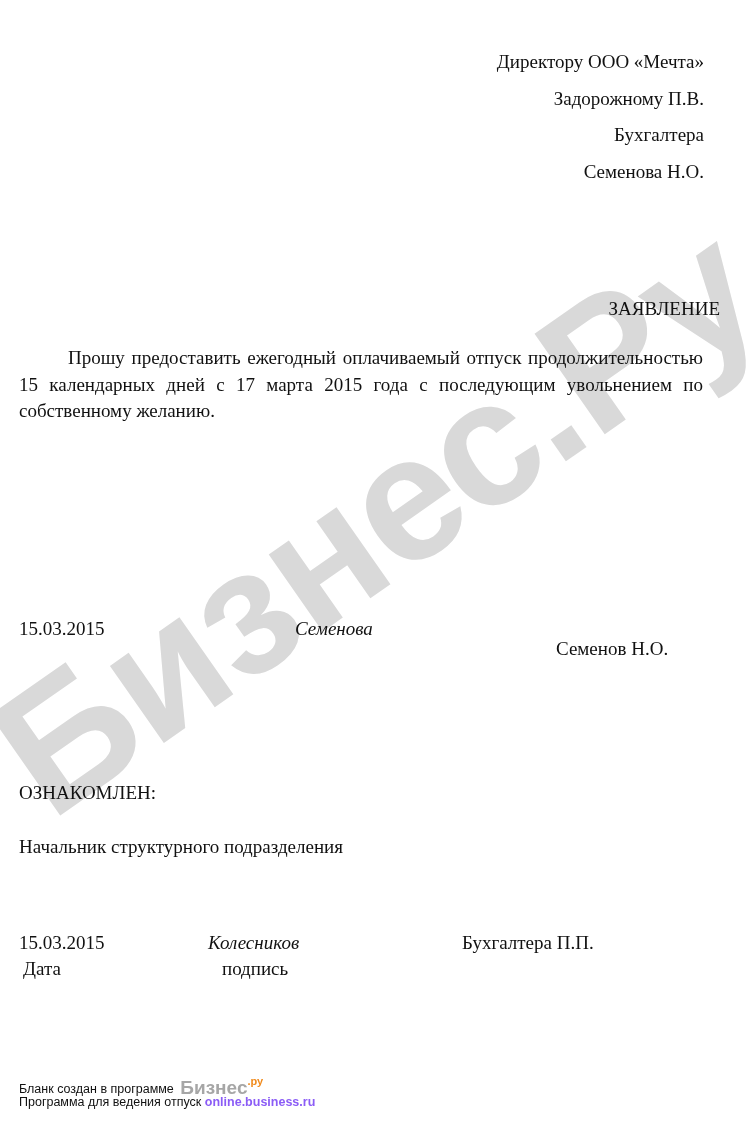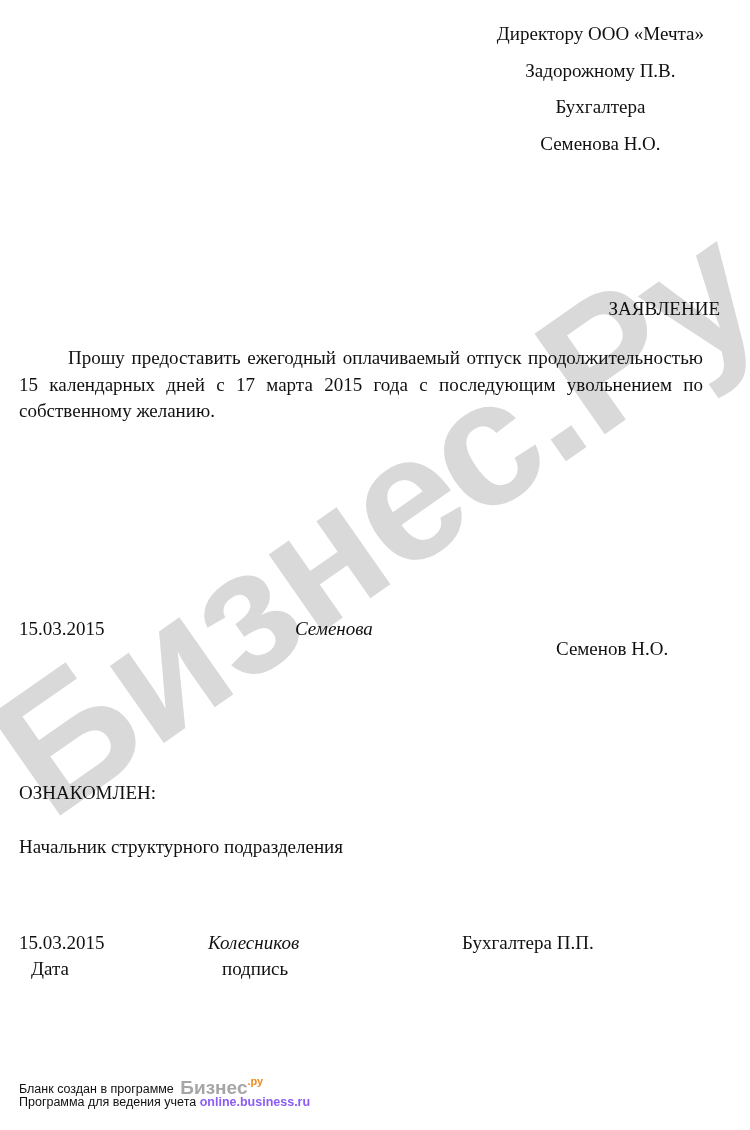--- a/index.html
+++ b/index.html
@@ -27,22 +27,22 @@
       color: #d9d9d9;
       white-space: nowrap;
       letter-spacing: -2px;
       z-index: 0;
       user-select: none;
     }
     .layer { position: absolute; z-index: 1; }
 
     .addressee {
       right: 46px;
-      top: 16px;
-      text-align: center;
+      top: 44px;
+      text-align: right;
       line-height: 36.5px;
     }
     .addressee div { white-space: nowrap; }
 
     .title {
       left: 0;
       width: 720px;
       top: 298px;
       text-align: right;
     }
@@ -67,21 +67,21 @@
     .sig1-sign { left: 295px; top: 618px; }
     .sig1-name { left: 556px; top: 618px; margin-top: 20px; }
 
     .ack-label { left: 19px; top: 782px; }
     .ack-position { left: 19px; top: 836px; }
 
     .sig2-date { left: 19px; top: 932px; }
     .sig2-sign { left: 208px; top: 932px; }
     .sig2-name { left: 462px; top: 932px; }
 
-    .cap-date { left: 31px; top: 958px; }
+    .cap-date { left: 23px; top: 958px; }
     .cap-sign { left: 222px; top: 958px; }
 
     .footer {
       left: 19px;
       top: 1080px;
       font-family: "Liberation Sans", "DejaVu Sans", sans-serif;
       font-size: 12.5px;
       line-height: 13px;
       color: #111111;
     }
@@ -138,16 +138,16 @@
 
 <div class="layer row cap-date">Дата</div>
 <div class="layer row cap-sign">подпись</div>
 
 <div class="layer footer">
   <div class="line">
     <span>Бланк создан в программе</span>
     <span class="brand"><span>Бизнес</span><span class="brand-sup">.ру</span></span>
   </div>
   <div class="line">
-    <span>Программа для ведения учета</span>
+    <span>Программа для ведения отпуск</span>
     <a class="link">online.business.ru</a>
   </div>
 </div>
 
 </body></html>

